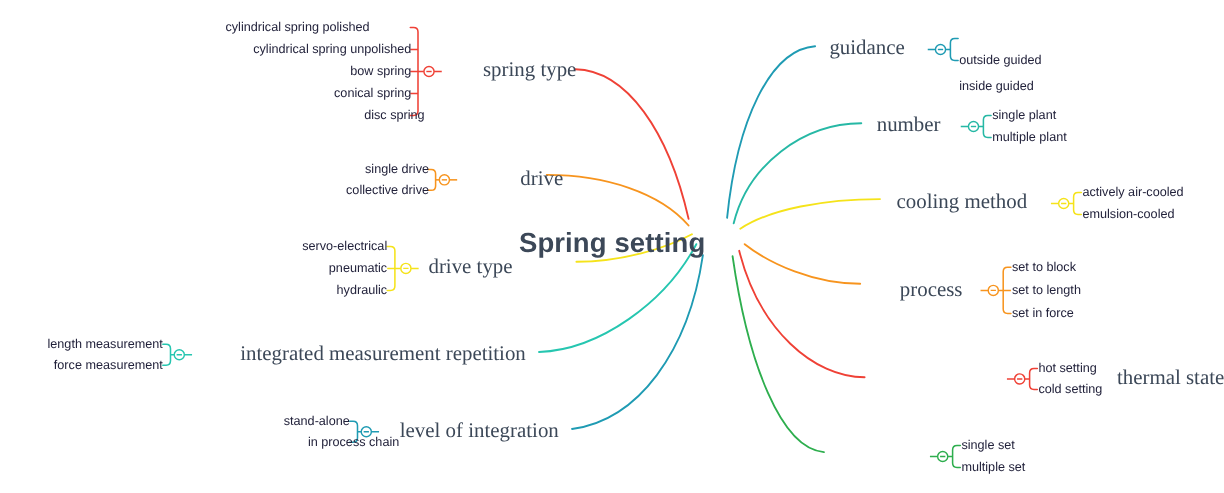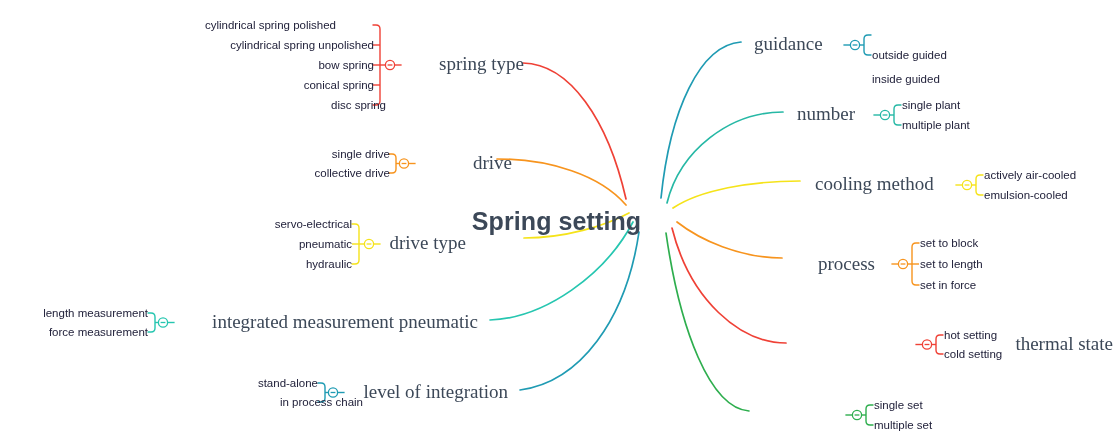--- a/index.html
+++ b/index.html
@@ -141,21 +141,21 @@
         <path d="M 854.6,415 L 859.4,415" stroke="#2eae4e" stroke-width="1.3"></path>
       </g>
   </svg>
 
   <div class="center-title">Spring setting</div>
 
   <div id="labels">
       <div class="branch-label left" style="top: 54px; left: 0px; width: 524px;">spring type</div>
       <div class="branch-label left" style="top: 153px; left: 0px; width: 468px; margin-left: 44px;">drive</div>
       <div class="branch-label left" style="top: 233px; left: 0px; width: 466px;">drive type</div>
-      <div class="branch-label left" style="top: 312px; left: 0px; width: 478px;">integrated measurement pneumatic</div>
+      <div class="branch-label left" style="top: 312px; left: 0px; width: 478px;">integrated measurement repetition</div>
       <div class="branch-label left" style="top: 382px; left: 0px; width: 508px;">level of integration</div>
       <div class="branch-label right" style="top: 34px; left: 754px; width: 359px;">guidance</div>
       <div class="branch-label right" style="top: 104px; left: 797px; width: 316px;">number</div>
       <div class="branch-label right" style="top: 174px; left: 815px; width: 298px;">cooling method</div>
       <div class="branch-label right" style="top: 254px; left: 818px; width: 295px;">process</div>
       <div class="branch-label right" style="top: 334px; left: 798px; width: 315px; text-align: right;">thermal state</div>
       <div class="branch-label right" style="top: 404px; left: 757px; width: 356px; margin-top: 48px;">repetition</div>
     </div>
   <div id="leaves">
       <div class="leaf left" style="top: 19px; left: 0px; width: 336px;">cylindrical spring polished</div>

